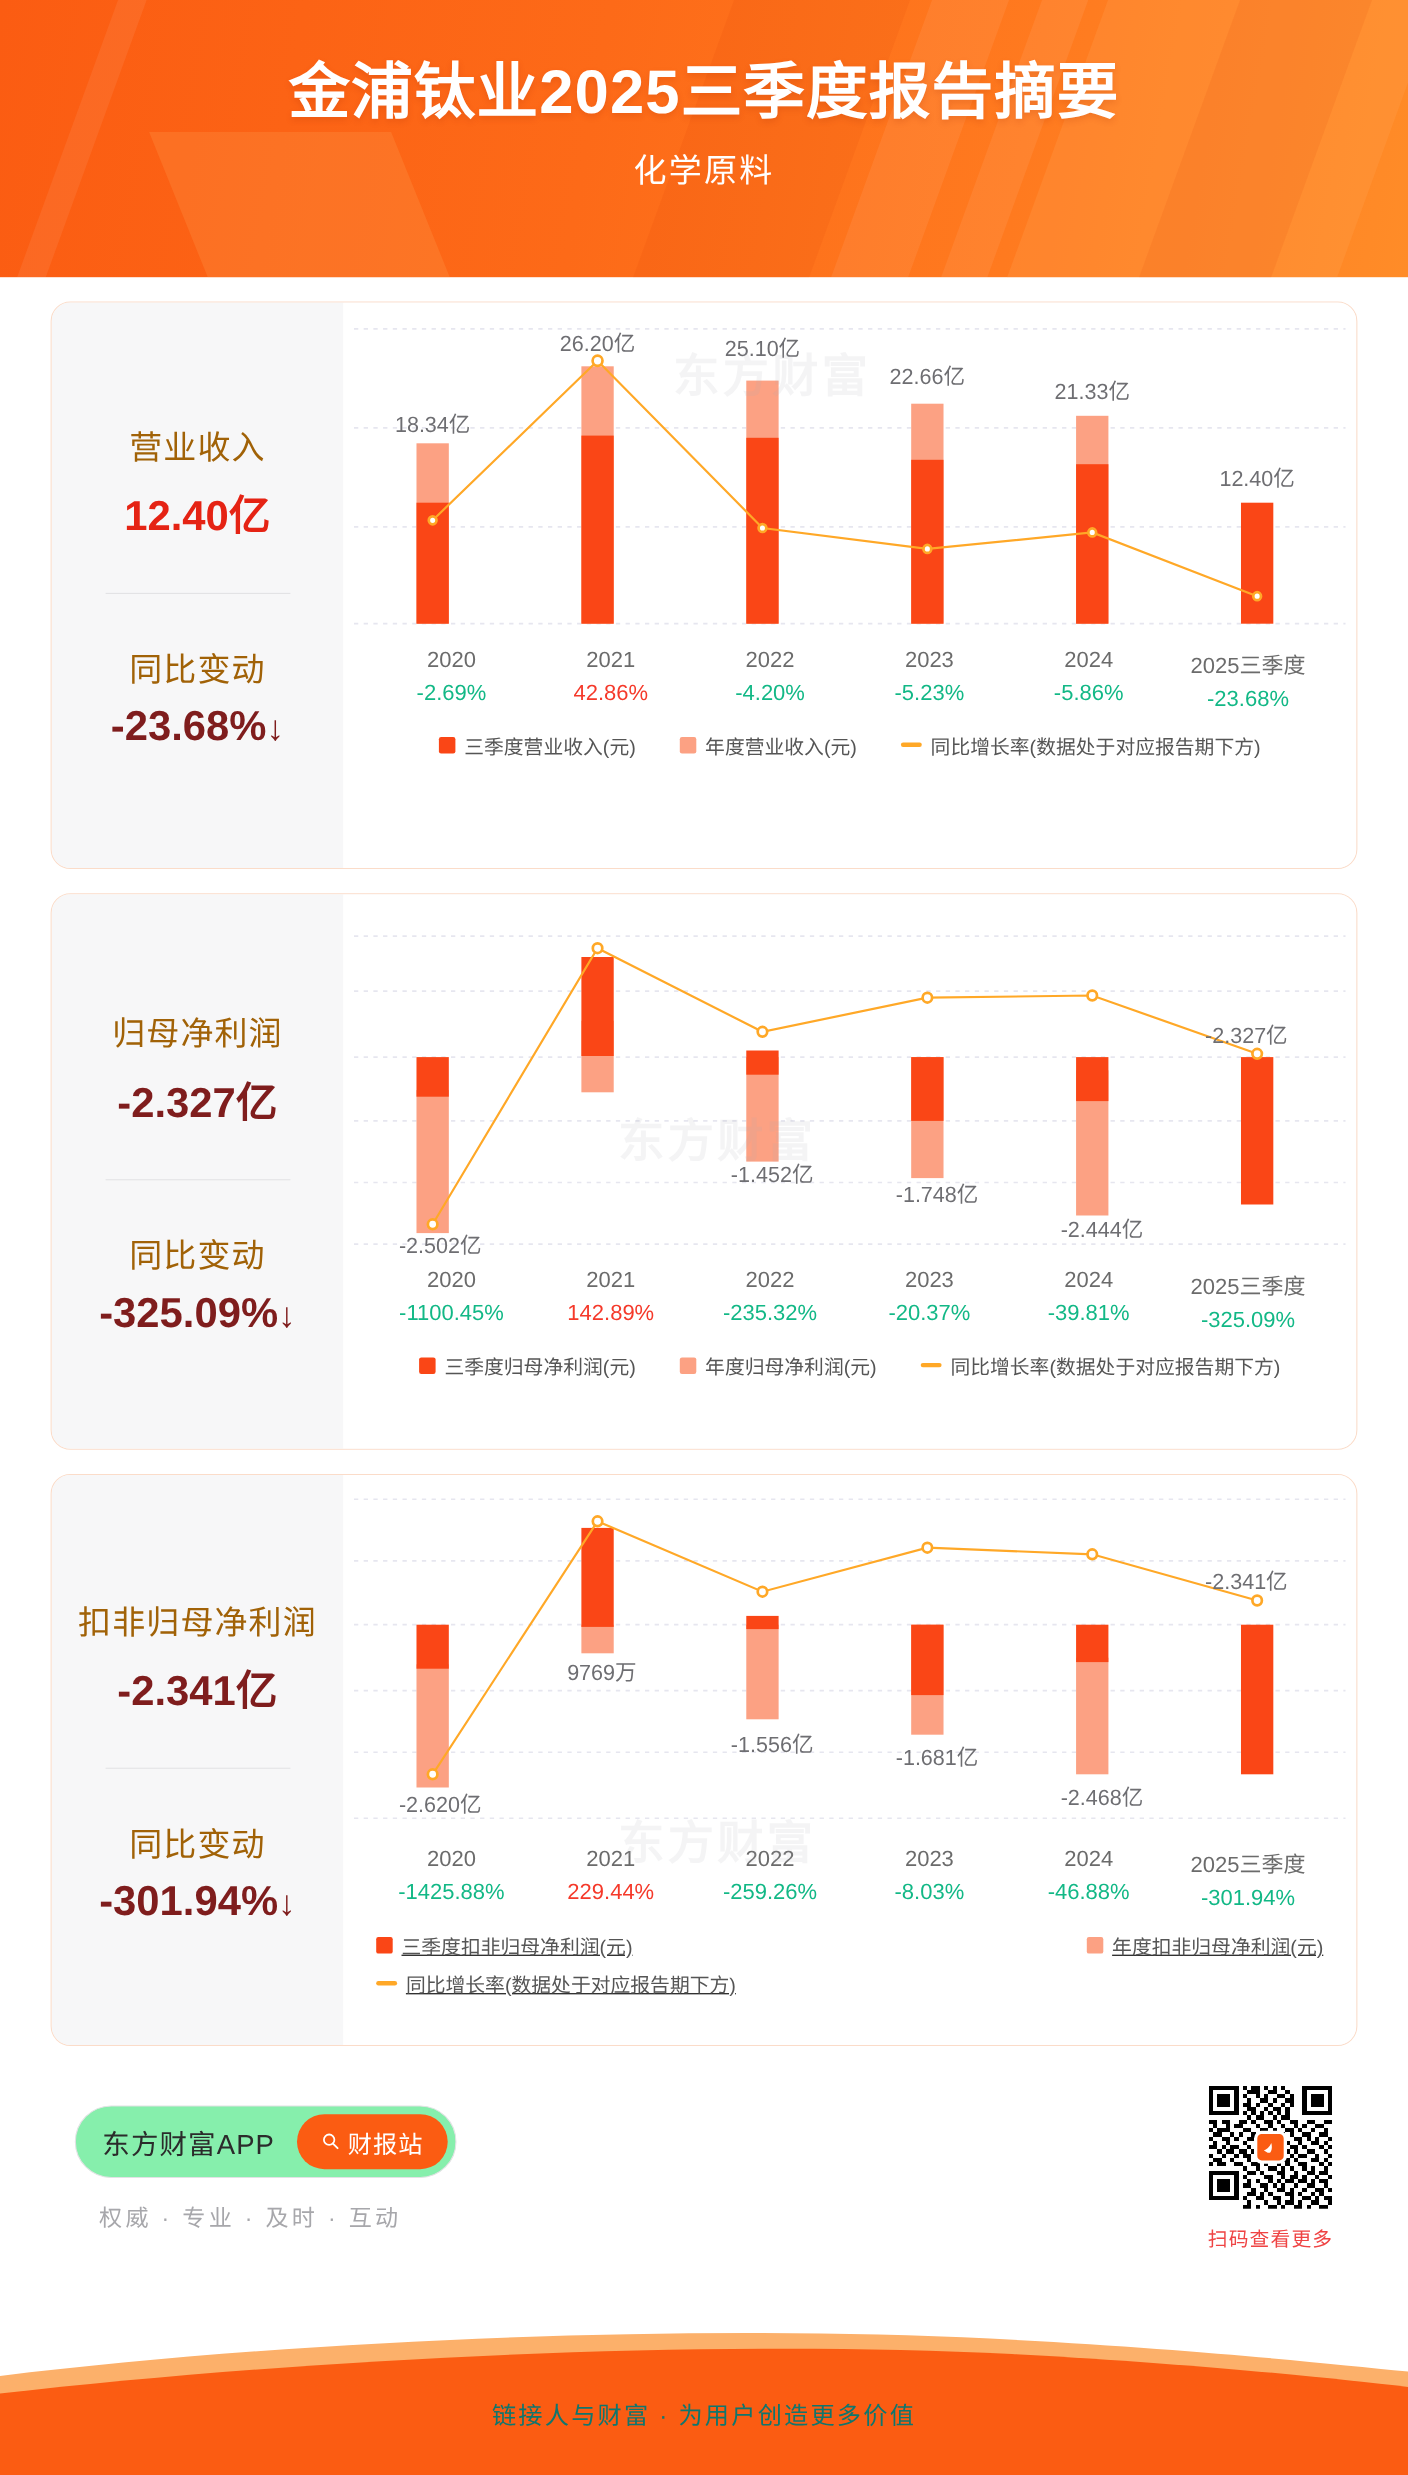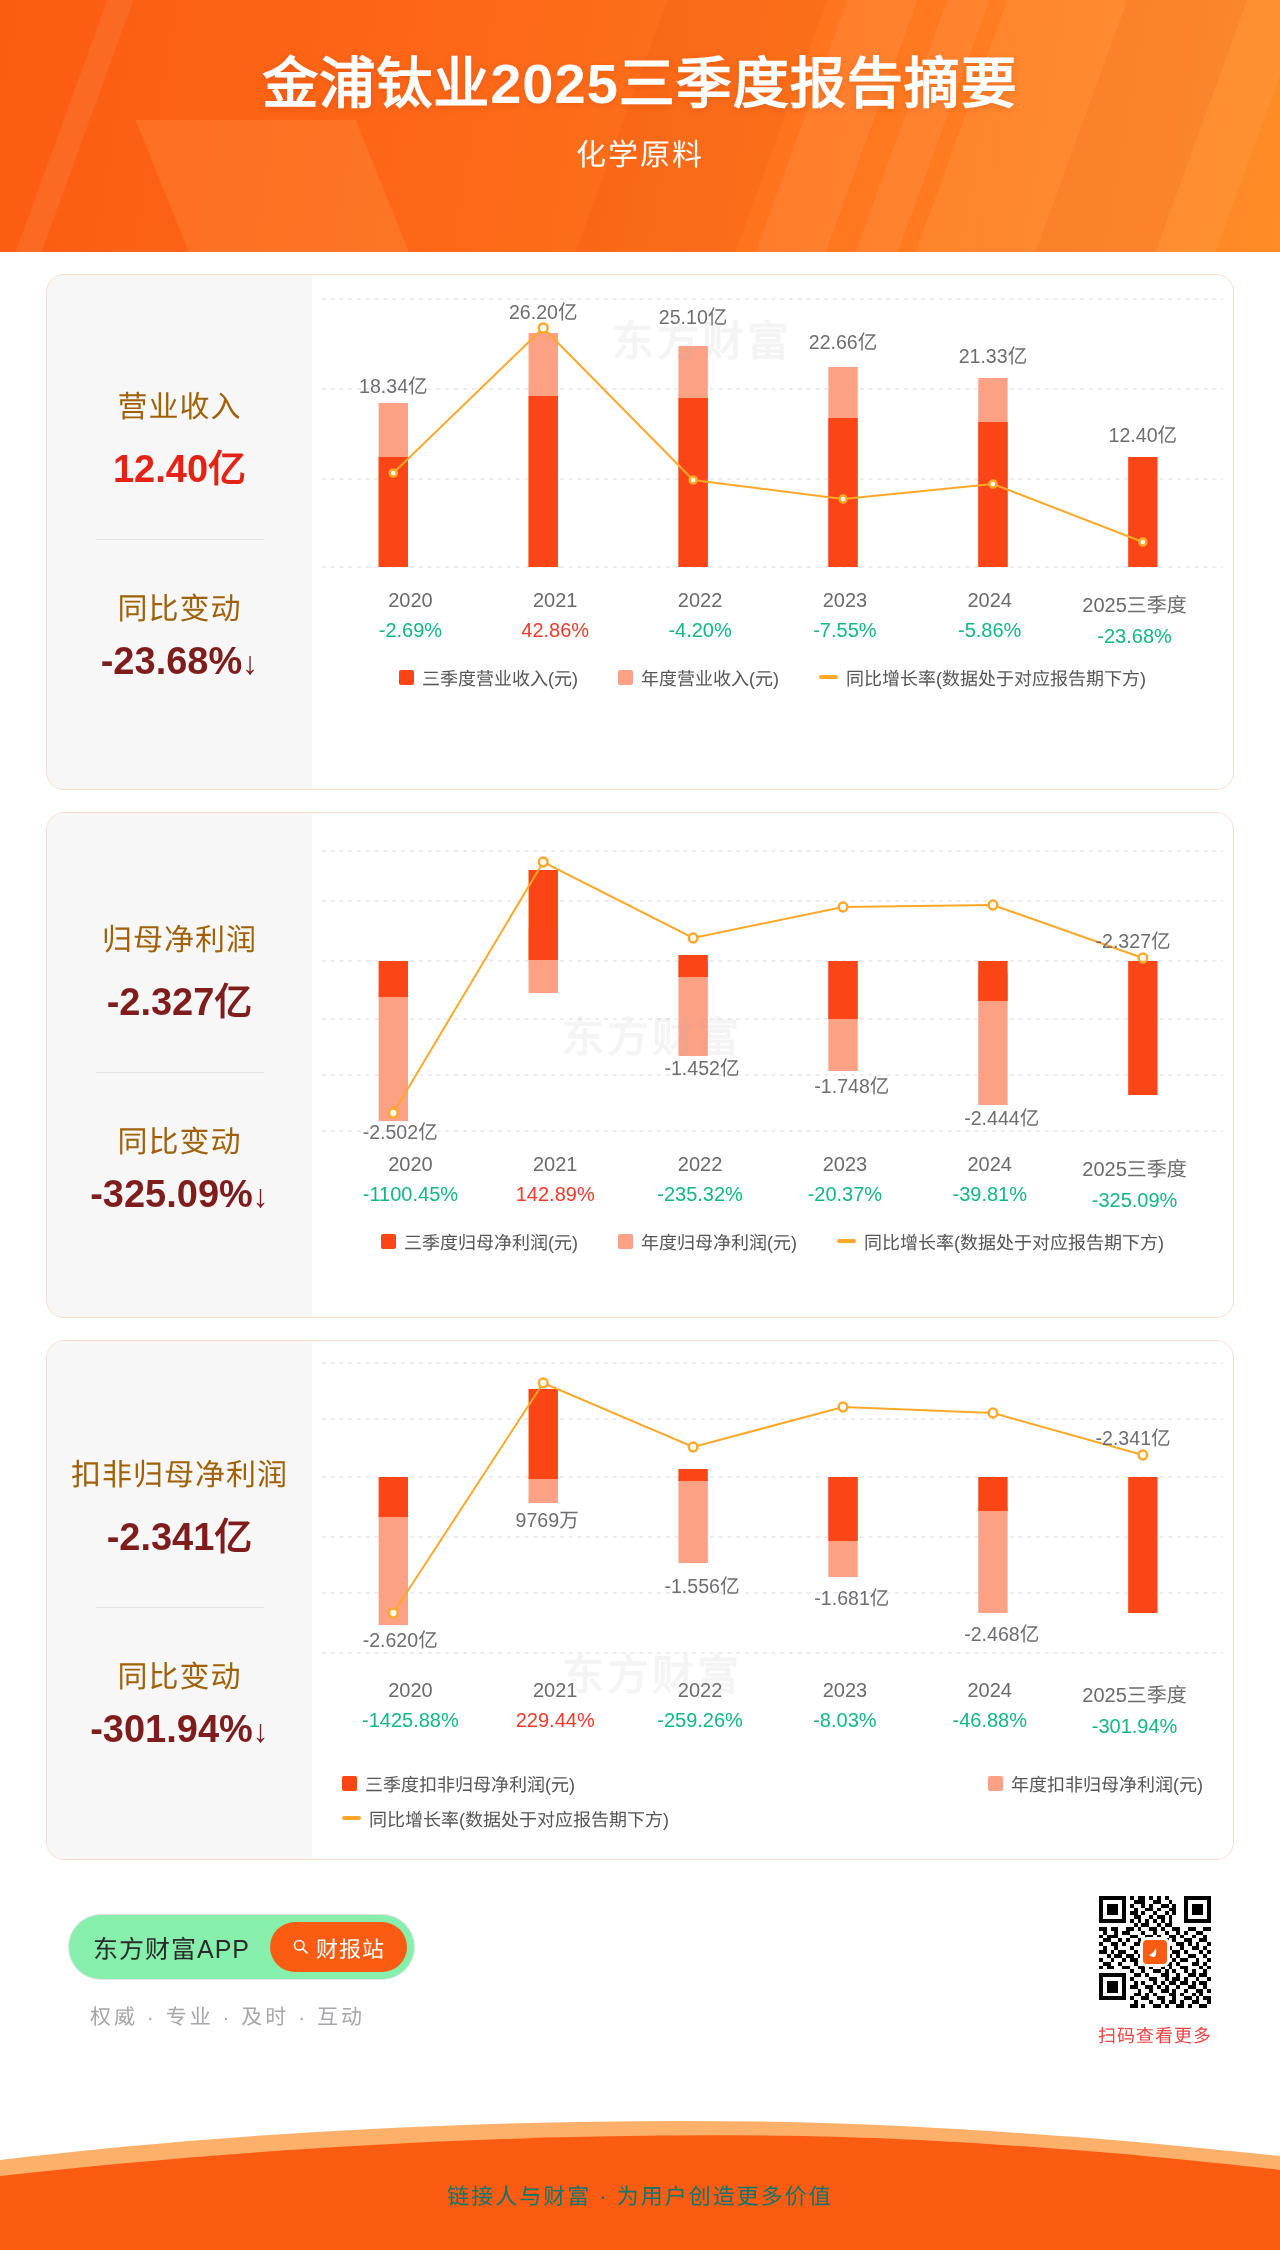--- a/index.html
+++ b/index.html
@@ -65,21 +65,21 @@
   .ax-year { font-size:20px; color:#6b6b6b; letter-spacing:0; }
   .ax-pct { font-size:20px; margin-top:7px; }
   .pct-up { color:#f5392a; }
   .pct-down { color:#12b886; }
 
   .legend { display:flex; justify-content:center; align-items:center; gap:40px;
             margin-top:16px; padding:0 30px; flex-wrap:wrap; }
   .lg-item { display:flex; align-items:center; gap:8px; font-size:18px; color:#555; white-space:nowrap; }
   .lg-sq { width:15px; height:15px; border-radius:2px; display:inline-block; }
   .lg-line { width:19px; height:4px; border-radius:2px; background:#ffa827; display:inline-block; }
-  .lg-rows { width:100%; padding:0 30px; margin-top:32px; }
+  .lg-rows { width:100%; padding:0 30px; margin-top:17px;text-decoration:underline; }
   .lg-row { display:flex; justify-content:space-between; align-items:center; }
   .lg-row.second { margin-top:9px; justify-content:flex-start; }
 
   .watermark {
     position:absolute; color:rgba(170,170,175,0.13); font-size:42px; font-weight:bold;
     letter-spacing:3px; pointer-events:none; user-select:none; z-index:1;
   }
 
   
   .footer { display:flex; align-items:center; justify-content:space-between;
@@ -203,21 +203,21 @@
         <div class="col">
           <div class="ax-year">2021</div>
           <div class="ax-pct pct-up">42.86%</div>
         </div>
         <div class="col">
           <div class="ax-year">2022</div>
           <div class="ax-pct pct-down">-4.20%</div>
         </div>
         <div class="col">
           <div class="ax-year">2023</div>
-          <div class="ax-pct pct-down">-7.55%</div>
+          <div class="ax-pct pct-down">-5.23%</div>
         </div>
         <div class="col">
           <div class="ax-year">2024</div>
           <div class="ax-pct pct-down">-5.86%</div>
         </div>
         <div class="col">
           <div class="ax-year">2025三季度</div>
           <div class="ax-pct pct-down">-23.68%</div>
         </div>
       </div>

